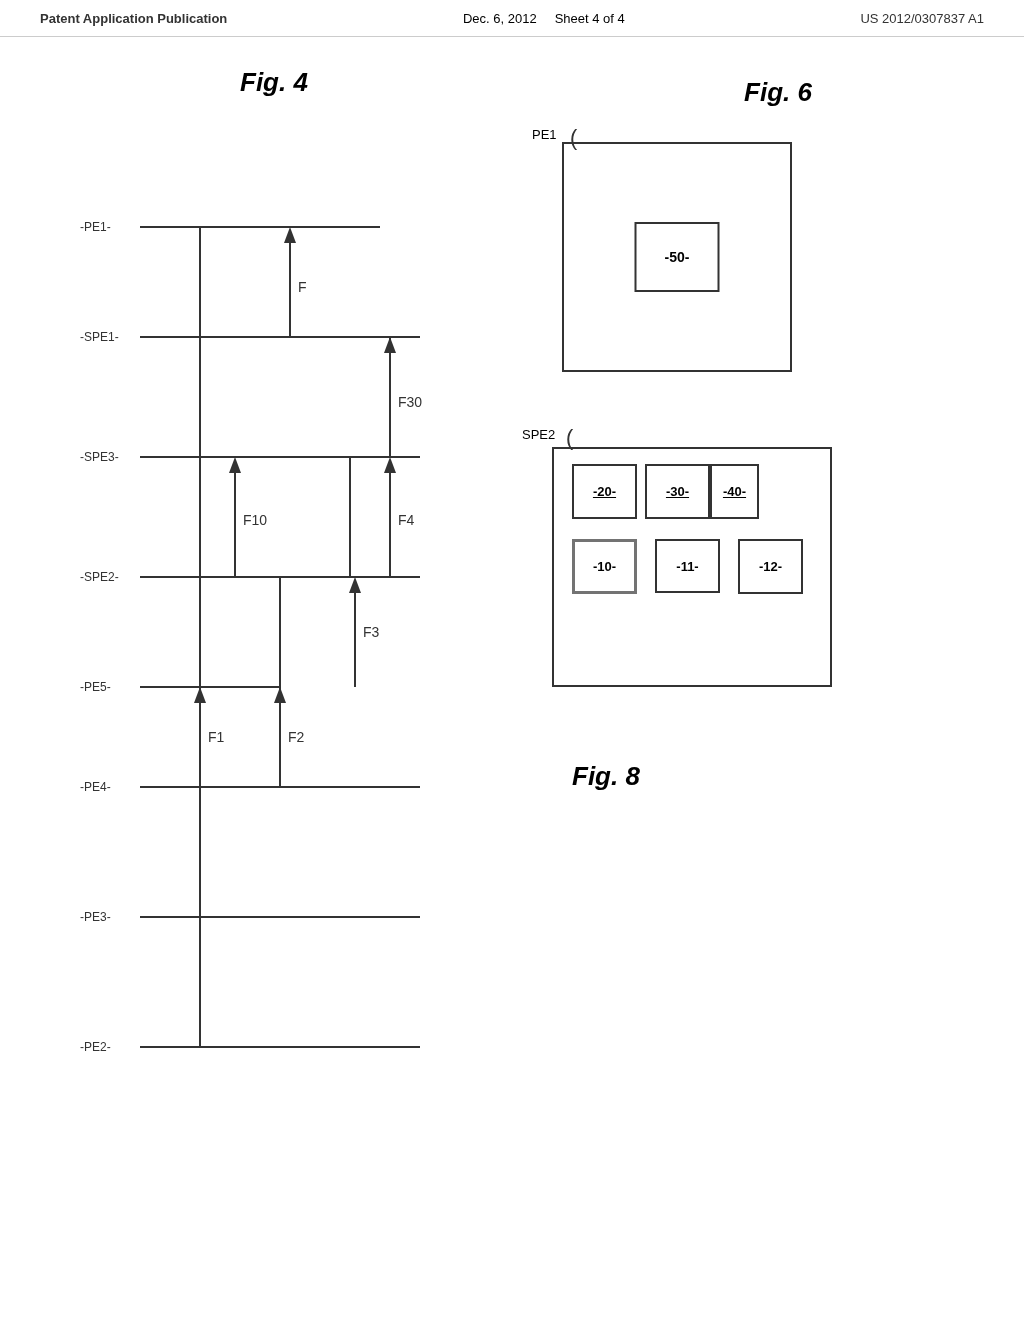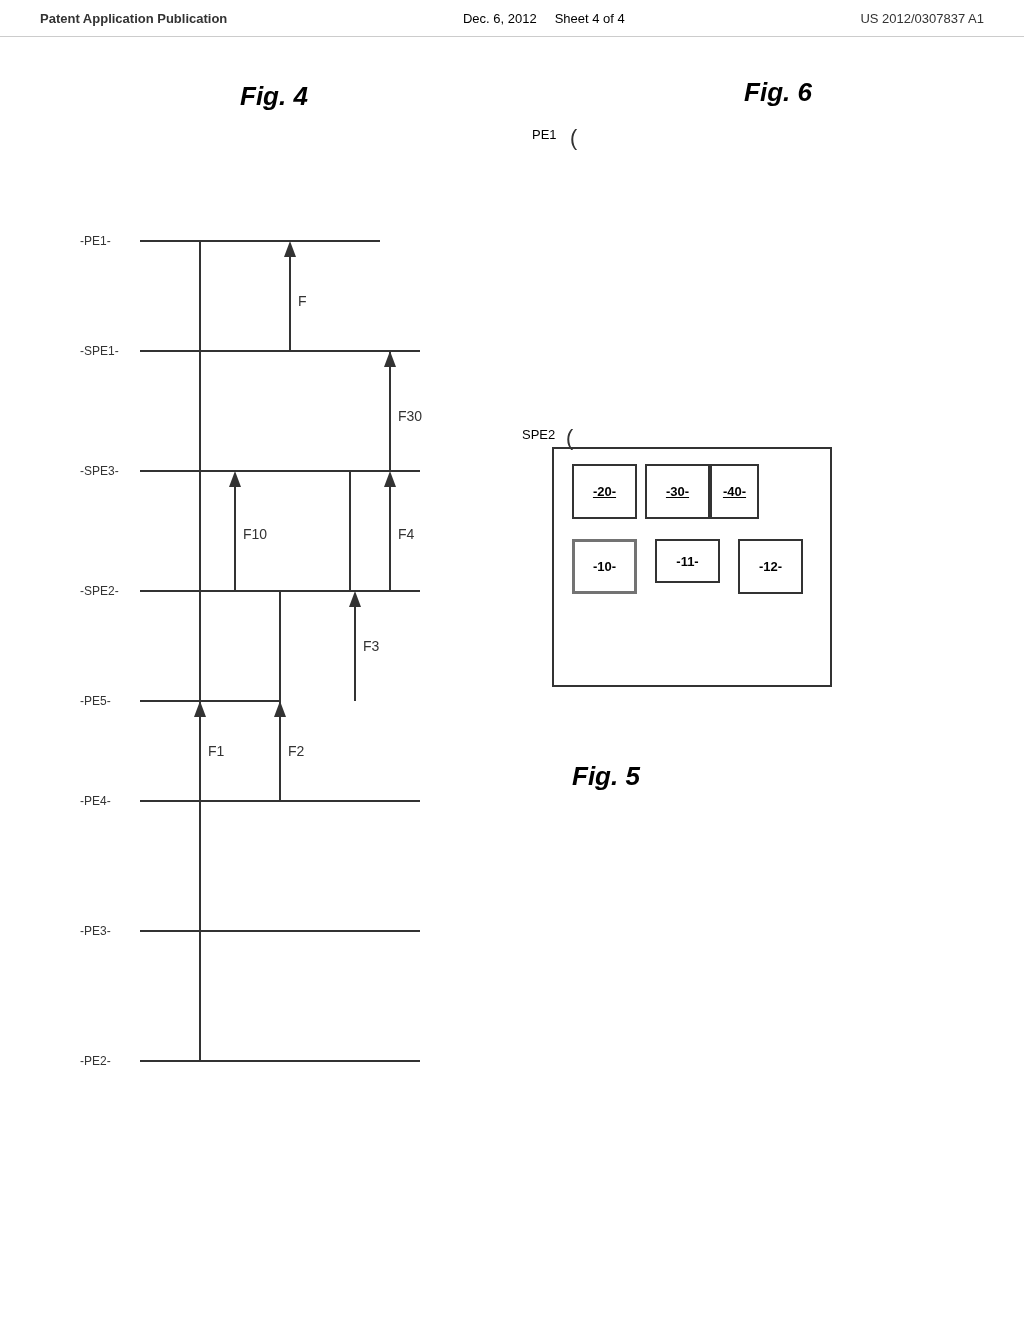--- a/index.html
+++ b/index.html
@@ -53,21 +53,21 @@
     .right-panel {
       width: 50%;
       position: relative;
     }
 
     
     .fig4-container {
       position: relative;
       width: 380px;
       height: 1100px;
-      margin-top: 24px;
+      margin-top: 10px;
       margin-left: 40px;
     }
 
     .fig4-title {
       position: absolute;
       top: 0;
       left: 160px;
       font-size: 26px;
       font-weight: bold;
       font-style: italic;
@@ -161,20 +161,26 @@
   </div>
 
   <div class="right-panel">
 
     <div style="position:absolute; top:20px; left:20px; width:290px; height:310px;">
       <div style="position:absolute;top:0;right:10px;font-size:26px;font-weight:bold;font-style:italic;">Fig. 6</div>
 
       <div style="position:absolute;top:50px;left:0;font-size:13px;">PE1</div>
       <div style="position:absolute;top:48px;left:38px;font-size:22px;color:#333;transform:scaleX(-1);display:inline-block;">)</div>
 
+      <div style="position:absolute;top:65px;left:30px;width:230px;height:230px;border:2px solid #333;">
+
+        <div style="position:absolute;top:50%;left:50%;transform:translate(-50%,-50%);width:85px;height:70px;border:2px solid #333;display:flex;align-items:center;justify-content:center;font-size:14px;font-weight:bold;">
+          <span>-50-</span>
+        </div>
+      </div>
     </div>
 
     <div style="position:absolute; top:370px; left:10px; width:330px; height:320px;">
 
       <div style="position:absolute;top:0;left:0;font-size:13px;">SPE2</div>
       <div style="position:absolute;top:-2px;left:44px;font-size:22px;color:#333;transform:scaleX(-1);display:inline-block;">)</div>
 
       <div style="position:absolute;top:20px;left:30px;width:280px;height:240px;border:2px solid #333;">
 
         <div style="display:flex;padding:15px 18px 5px 18px;text-decoration:underline;">
@@ -186,26 +192,26 @@
           </div>
           <div style="border:2px solid #333;width:49px;height:55px;display:flex;align-items:center;justify-content:center;font-size:13px;font-weight:bold;">
             <span>-40-</span>
           </div>
         </div>
 
         <div style="display:flex;gap:18px;padding:15px 18px 5px 18px;">
           <div style="border:3px solid #737373;width:65px;height:55px;display:flex;align-items:center;justify-content:center;font-size:13px;font-weight:bold;">
             <span>-10-</span>
           </div>
-          <div style="border:2px solid #333;width:65px;height:44px;display:flex;align-items:center;justify-content:center;font-size:13px;font-weight:bold;">
+          <div style="border:2px solid #333;width:65px;height:54px;display:flex;align-items:center;justify-content:center;font-size:13px;font-weight:bold;">
             <span>-11-</span>
           </div>
           <div style="border:2px solid #333;width:65px;height:55px;display:flex;align-items:center;justify-content:center;font-size:13px;font-weight:bold;">
             <span>-12-</span>
           </div>
         </div>
       </div>
 
-      <div style="position:absolute;bottom:-45px;left:50px;font-size:26px;font-weight:bold;font-style:italic;">Fig. 5</div>
+      <div style="position:absolute;bottom:-45px;left:50px;font-size:26px;font-weight:bold;font-style:italic;">Fig. 8</div>
     </div>
 
   </div>
 </div>
 
 </body></html>

